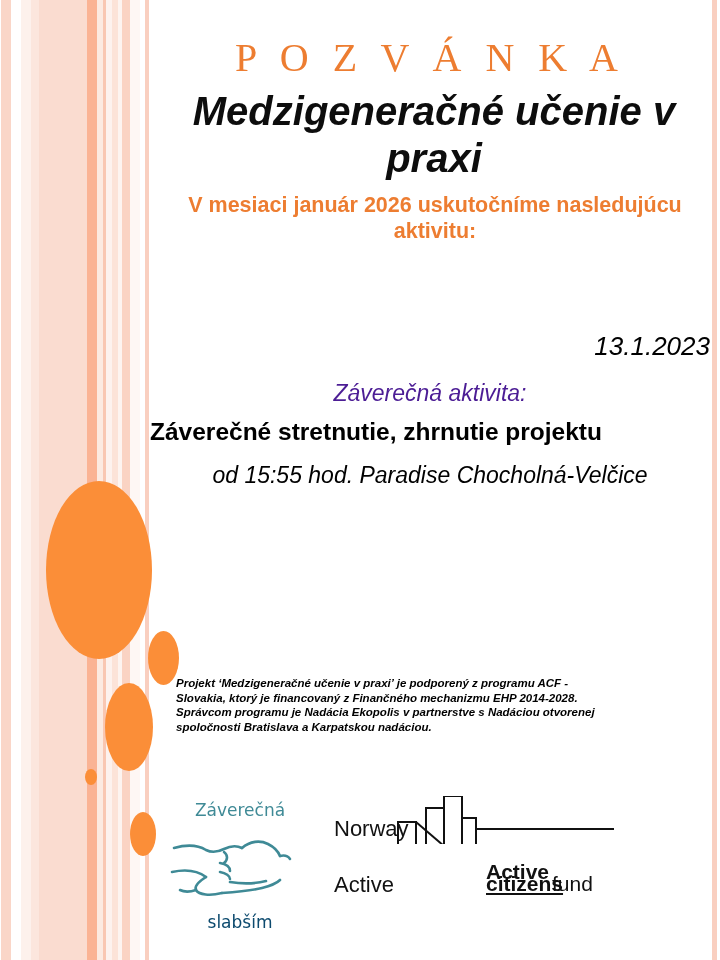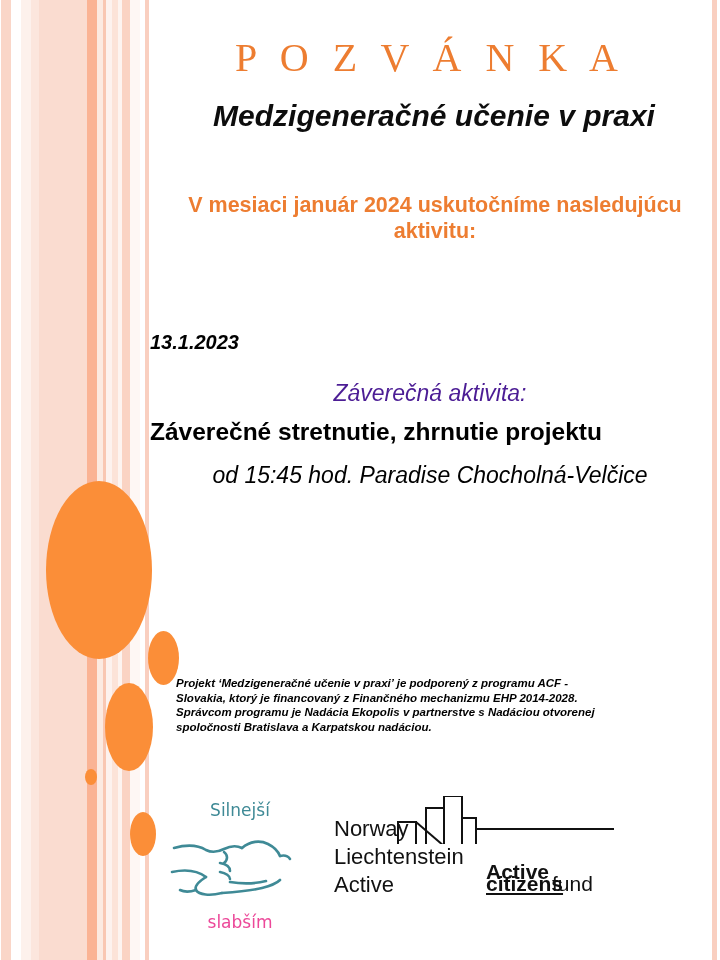--- a/index.html
+++ b/index.html
@@ -72,25 +72,25 @@
     font-weight: normal;
     letter-spacing: 7px;
     line-height: 1.1;
     font-family: "Liberation Serif", serif;
     white-space: pre;
   }
 
   .subtitle {
     position: absolute;
     left: 10px;
-    top: 98px;
+    top: 88px;
     width: 548px;
     text-align: center;
     color: #0d0d0d;
-    font-size: 30px;
+    font-size: 40px;
     font-weight: bold;
     font-style: italic;
     line-height: 1.18;
   }
 
   .lead {
     position: absolute;
     left: 20px;
     top: 192px;
     width: 530px;
@@ -99,24 +99,24 @@
     font-size: 21.5px;
     font-weight: bold;
     line-height: 1.22;
   }
 
   .date-line {
     position: absolute;
     left: 0;
     top: 331px;
     width: 560px;
-    text-align: left;
-    color: #000000;
-    font-size: 20px;
-    font-weight: bold;
+    text-align: right;
+    color: #000000;
+    font-size: 26px;
+    font-weight: normal;
     font-style: italic;
   }
 
   .activity-label {
     position: absolute;
     left: 0;
     top: 380px;
     width: 560px;
     text-align: center;
     color: #4c1d95;
@@ -230,69 +230,68 @@
       <div class="blob" style="left: 85px; top: 769px; width: 12px; height: 16px; background: rgb(251, 142, 56);"></div>
       <div class="blob" style="left: 130px; top: 812px; width: 26px; height: 44px; background: rgb(251, 142, 56);"></div>
     </div>
 
   <div class="content">
 
     <div class="title" style="color: rgb(237, 125, 49);">P O Z V Á N K A</div>
 
     <div class="subtitle">Medzigeneračné učenie v praxi</div>
 
-    <div class="lead" style="color: rgb(237, 125, 49);">V mesiaci január 2024 uskutočníme nasledujúcu aktivitu:</div>
+    <div class="lead" style="color: rgb(237, 125, 49);">V mesiaci január 2026 uskutočníme nasledujúcu aktivitu:</div>
 
     <div class="date-line">13.1.2023</div>
 
     <div class="activity-label">Záverečná aktivita:</div>
 
     <div class="activity-title">Záverečné stretnutie, zhrnutie projektu</div>
 
-    <div class="activity-detail">od 15:45 hod. Paradise Chocholná-Velčice</div>
+    <div class="activity-detail">od 15:55 hod. Paradise Chocholná-Velčice</div>
 
     <div class="funding-note">Projekt ‘Medzigeneračné učenie v praxi’ je podporený z programu ACF - Slovakia, ktorý je financovaný  z Finančného  mechanizmu EHP 2014-2028.  Správcom programu  je Nadácia  Ekopolis v partnerstve  s Nadáciou  otvorenej  spoločnosti  Bratislava  a Karpatskou  nadáciou.</div>
 
   </div>
 
   <div class="logo-silnejsi">
-    <div class="silnejsi-word silnejsi-top" style="color: rgb(63, 138, 150);">Silnejší</div>
+    <div class="silnejsi-word silnejsi-top" style="color: rgb(63, 138, 150);">Záverečná</div>
     <svg width="140" height="80" viewBox="0 0 140 80" style="position:absolute;left:0;top:22px;">
       <g fill="none" stroke="#3f8a96" stroke-width="2.6" stroke-linecap="round" stroke-linejoin="round">
 
         <path d="M4 26 C18 22, 28 23, 36 28 C42 31, 48 30, 54 27 C60 24, 66 23, 72 26"></path>
         <path d="M72 26 C80 19, 90 18, 98 22 C104 25, 108 29, 110 34"></path>
         <path d="M110 34 C114 33, 118 34, 120 37"></path>
 
         <path d="M54 30 C58 33, 58 38, 54 41"></path>
         <path d="M50 41 C56 42, 60 45, 60 49"></path>
         <path d="M50 50 C56 51, 60 54, 60 57"></path>
 
         <path d="M2 50 C16 47, 28 49, 36 55"></path>
         <path d="M36 55 C28 60, 24 64, 26 68 C29 73, 40 74, 52 71"></path>
         <path d="M52 71 C66 70, 80 69, 92 66 C100 64, 106 62, 110 58"></path>
         <path d="M60 60 C72 62, 84 62, 96 59"></path>
         <path d="M26 68 C20 70, 14 70, 10 68"></path>
       </g>
     </svg>
-    <div class="silnejsi-word silnejsi-bot" style="color: #ec4899;">slabším</div>
+    <div class="silnejsi-word silnejsi-bot" style="color: #0c4a6e;">slabším</div>
   </div>
 
   <div class="logo-acf">
     <svg width="280" height="48" viewBox="0 0 280 48" style="position:absolute;left:62px;top:-4px;">
       <g fill="none" stroke="#111111" stroke-width="2">
         <rect x="2" y="26" width="18" height="24"></rect>
         <rect x="30" y="12" width="18" height="38"></rect>
         <rect x="48" y="0" width="18" height="50"></rect>
         <rect x="66" y="22" width="14" height="28"></rect>
         <line x1="20" y1="26" x2="48" y2="50"></line>
         <line x1="80" y1="33" x2="218" y2="33"></line>
       </g>
     </svg>
     <span class="acf-text acf-iceland">Norway</span>
-    <span class="acf-text acf-liechtenstein">Liechtenstein</span>
     <span class="acf-text acf-norway">Active</span>
     <span class="acf-text acf-active">Active</span>
     <span class="acf-text acf-citizens">citizens</span>
     <span class="acf-text acf-fund">fund</span>
   </div>
 
 </div>
 
 </body></html>

